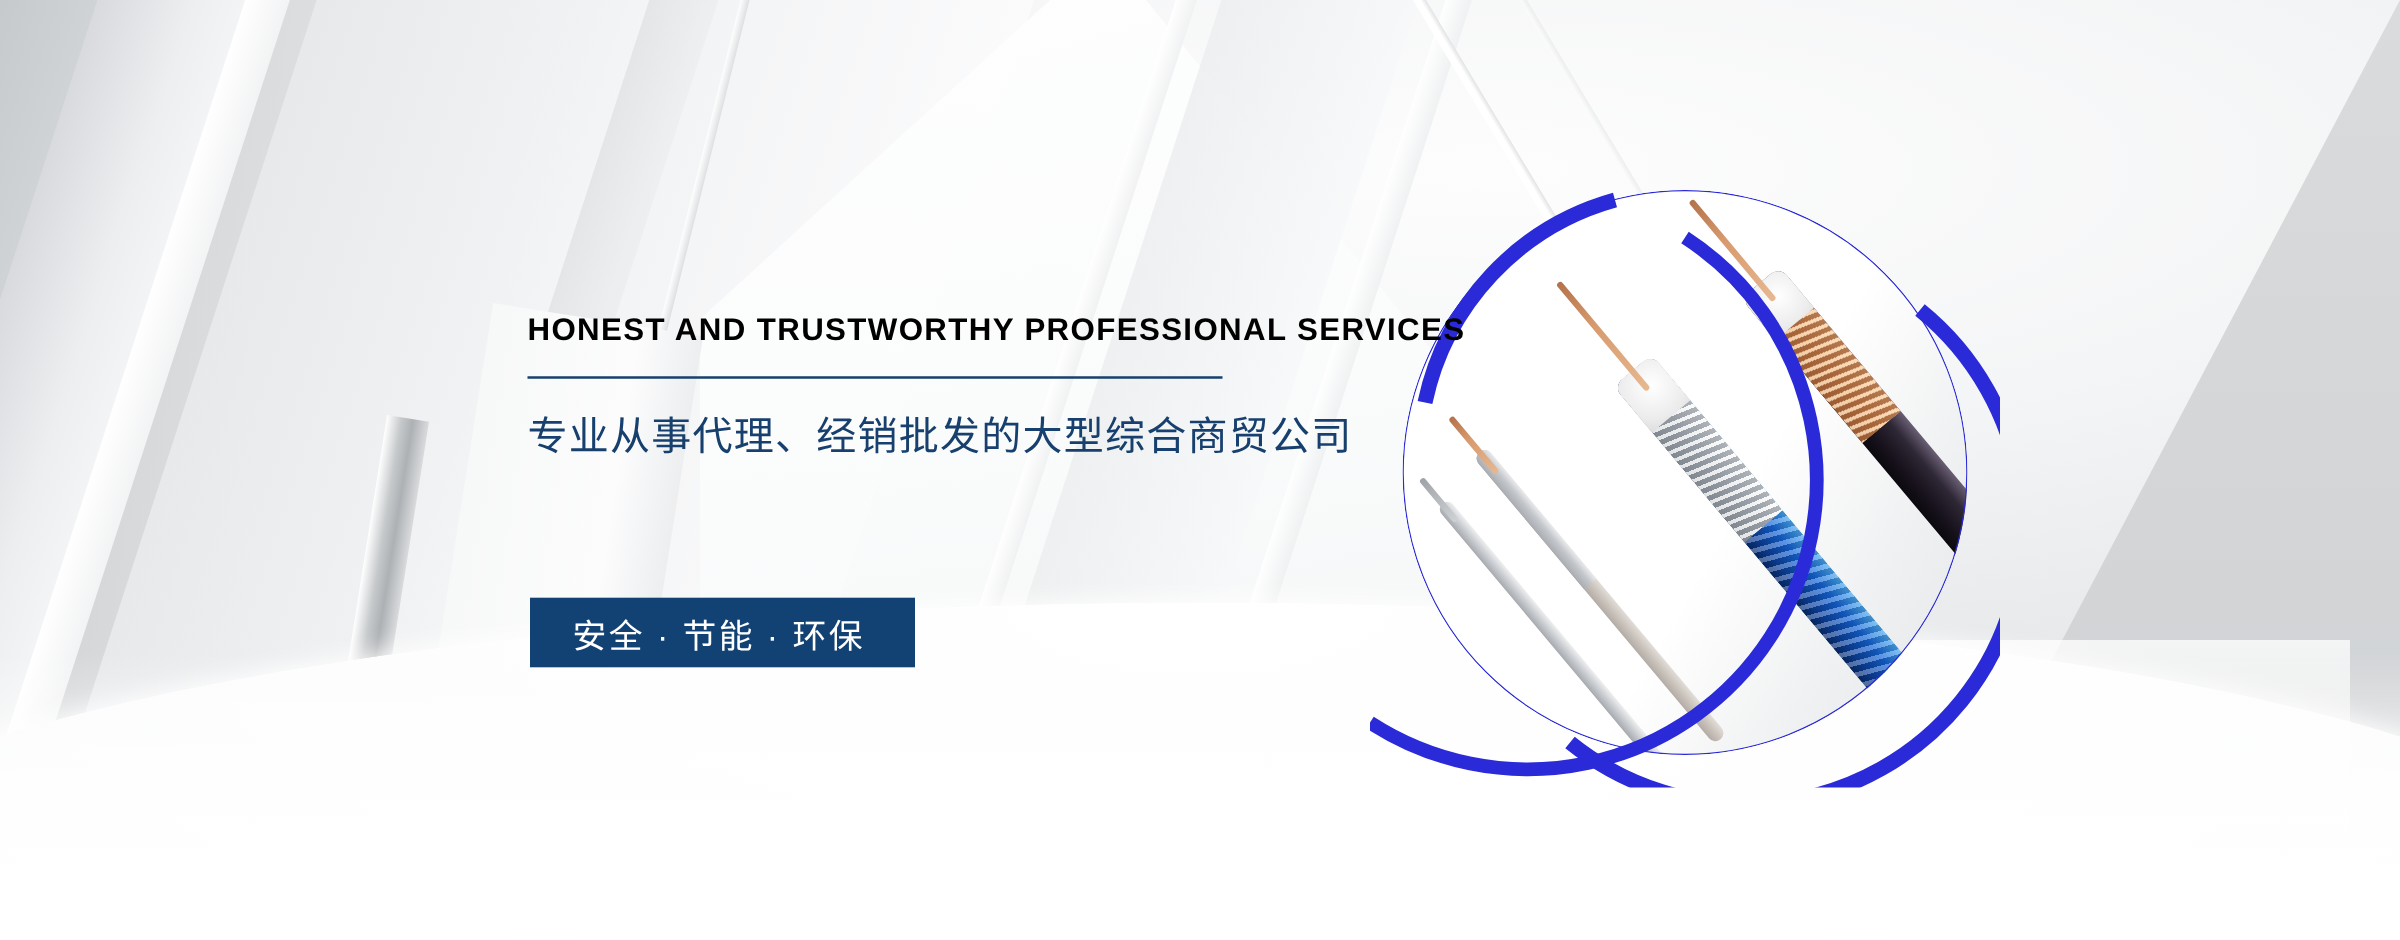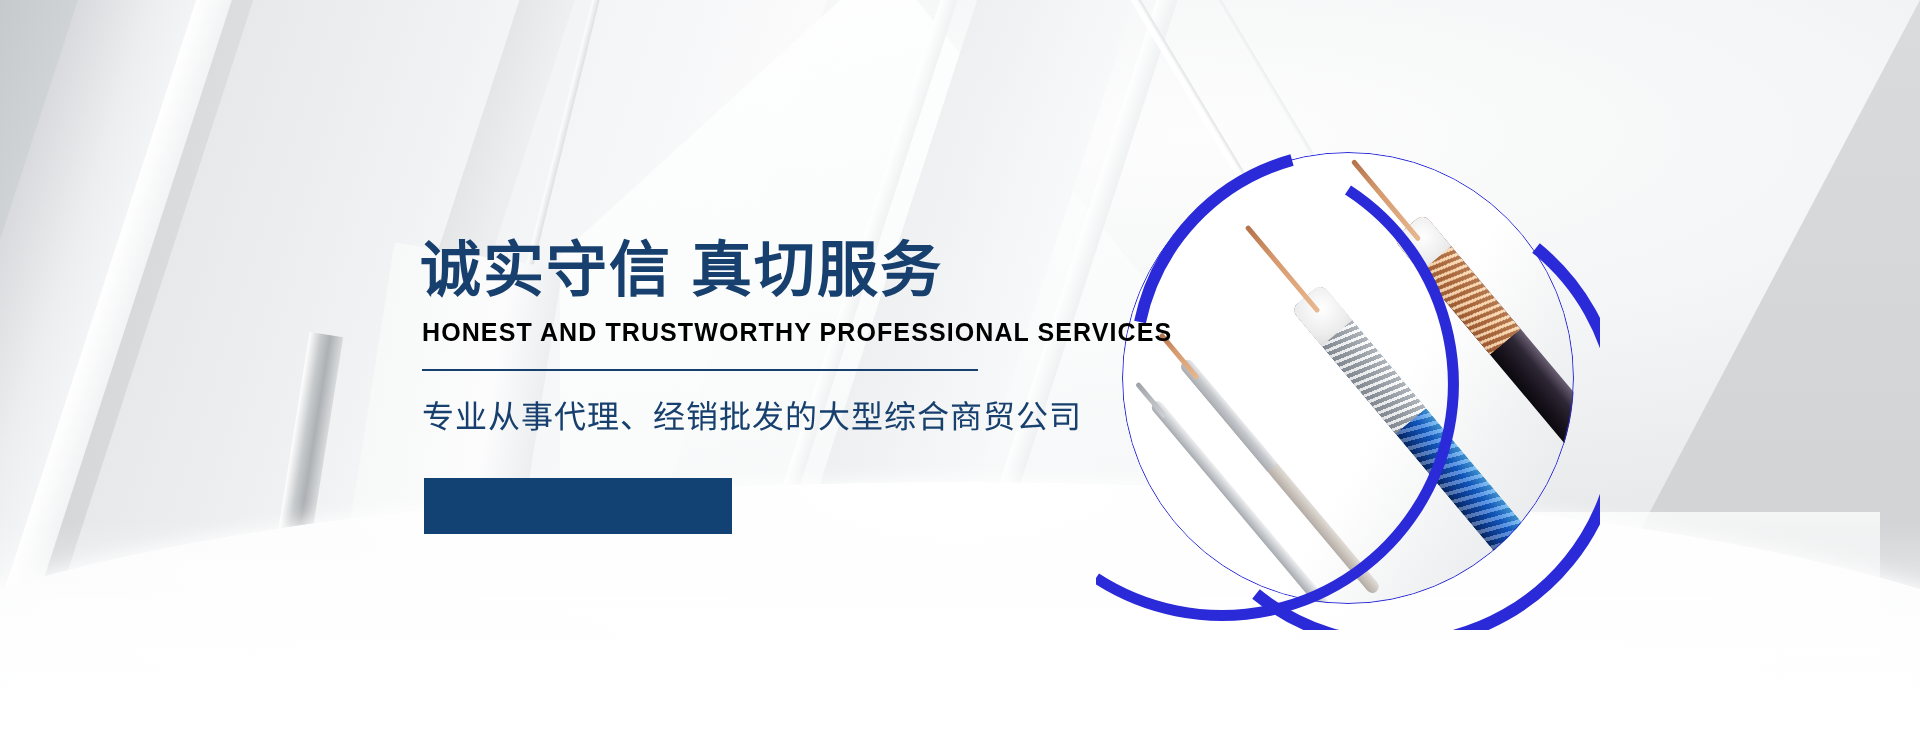--- a/index.html
+++ b/index.html
@@ -377,26 +377,26 @@
     <svg class="medallion-ring-outer" viewBox="0 0 504 504">
       <path d="M 440 122 A 214 214 0 0 1 160 468" fill="none" stroke="#2a2ad8" stroke-width="12" stroke-linecap="butt"></path>
     </svg>
 
     <svg class="medallion-ring-outer" viewBox="0 0 504 504">
       <path d="M 196 34 A 214 214 0 0 0 44 196" fill="none" stroke="#2a2ad8" stroke-width="12" stroke-linecap="butt"></path>
     </svg>
   </div>
 
   <div class="content">
-    <h1 class="headline">诚实守信 真切服务</h1>
 
     <div class="subhead-en">HONEST AND TRUSTWORTHY PROFESSIONAL SERVICES</div>
 
     <div class="rule"></div>
 
     <div class="desc-cn">专业从事代理、经销批发的大型综合商贸公司</div>
   </div>
 
   <div class="ribbon">
     <div class="ribbon-shape"></div>
+    <span class="ribbon-label">安全 · 节能 · 环保</span>
   </div>
 
 </div>
 
 </body></html>

